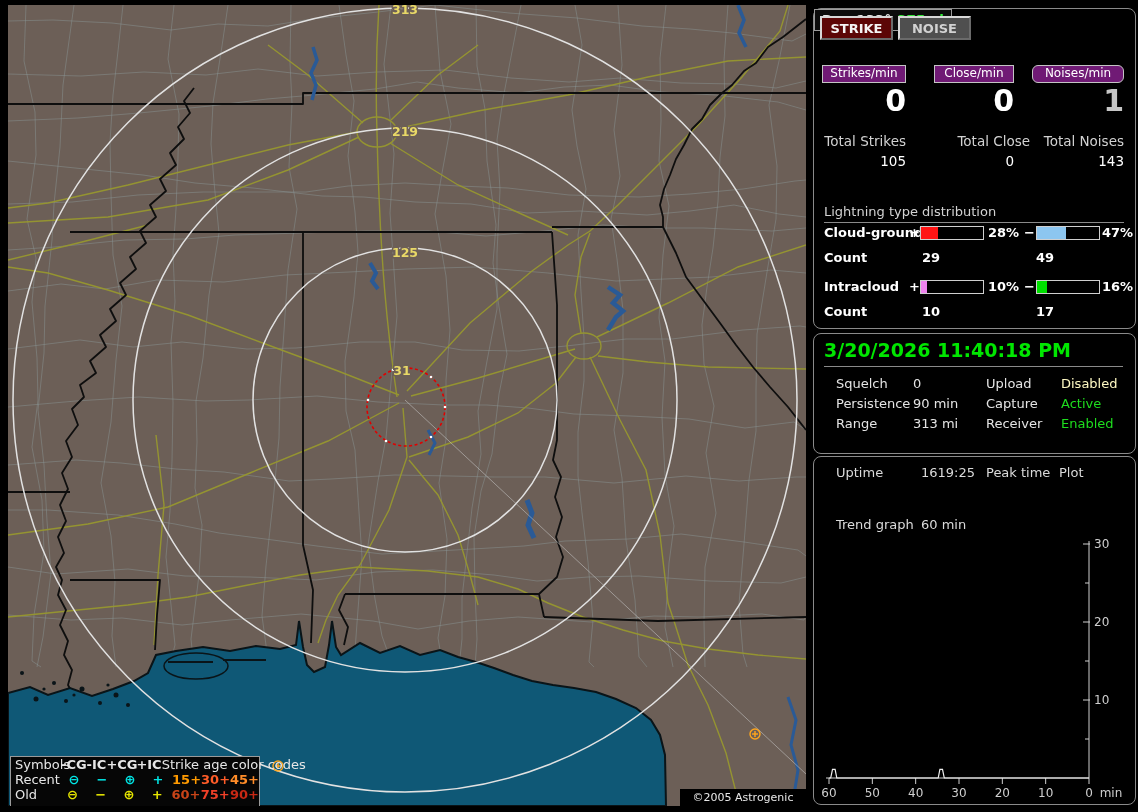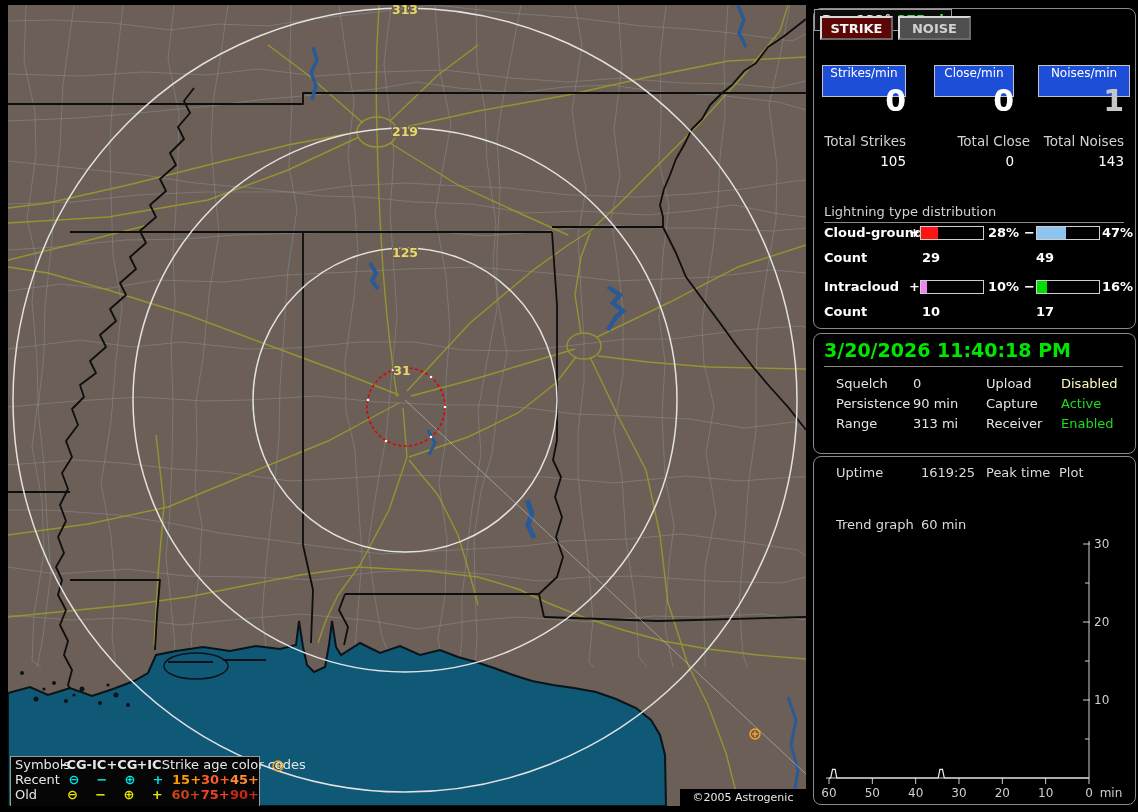--- a/index.html
+++ b/index.html
@@ -25,21 +25,21 @@
   #box1{top:8px;height:319px;}
   #box2{top:333px;height:119px;}
   #box3{top:456px;height:347px;}
   .btn{position:absolute;height:24px;font-weight:bold;font-size:13px;text-align:center;line-height:22px;
     border:2px solid;border-color:#d8d8d8 #6a6a6a #6a6a6a #d8d8d8;box-sizing:border-box;cursor:default;}
   #strike-btn{left:6px;top:7px;width:73px;background:#5c0606;color:#f4f4f4;}
   #noise-btn{left:84px;top:7px;width:73px;background:#4f4f4f;color:#d2d2d2;}
   #bng{left:180px;top:8px;width:138px;height:22px;background:#0c0c0c;border:1px solid #9a9a9a;
     box-sizing:border-box;display:flex;justify-content:space-between;align-items:center;
     padding:0 7px;font-weight:bold;font-size:13.5px;}
-  .chip{position:absolute;top:56px;height:32px;background:#1d4ed8;border:1px solid #c4c4c4;
+  .chip{position:absolute;top:56px;height:18px;background:#701a75;border:1px solid #c4c4c4;
     box-sizing:border-box;color:#fff;font-size:12px;text-align:center;line-height:15px;}
   .bignum{position:absolute;top:74px;font-size:30px;font-weight:bold;text-align:right;}
   .tlabel{position:absolute;top:124px;font-size:13.5px;color:#d2d2d2;text-align:right;}
   .tval{position:absolute;top:144px;font-size:13.5px;color:#fff;text-align:right;}
   #dist-title{position:absolute;left:10px;top:195px;width:300px;color:#d2d2d2;
     border-bottom:1px solid #8a8a8a;padding-bottom:3px;}
   .drow{position:absolute;left:0;width:321px;height:16px;font-weight:bold;color:#fff;}
   .drow .nm{position:absolute;left:10px;}
   .drow .sgn{position:absolute;font-weight:bold;}
   .dbar{position:absolute;top:1px;width:62px;height:12px;border:1px solid #cfcfcf;background:#000;}
@@ -245,21 +245,21 @@
   <div id="box1" class="panelbox">
     <div id="strike-btn" class="btn">STRIKE</div>
     <div id="noise-btn" class="btn">NOISE</div>
     <div id="bng">
       <span>Bng 133°</span>
       <span style="color: rgb(48, 232, 57);">375mi</span>
     </div>
 
     <div class="chip" style="left:8px;width:84px;">Strikes/min</div>
     <div class="chip" style="left:120px;width:80px;">Close/min</div>
-    <div class="chip" style="left:224px;width:92px;">Noises/min</div>
+    <div class="chip" style="left:218px;width:92px;border-radius:6px;">Noises/min</div>
 
     <div class="bignum" style="left: 8px; width: 84px; color: rgb(255, 255, 255);">0</div>
     <div class="bignum" style="left: 120px; width: 80px; color: rgb(255, 255, 255);">0</div>
     <div class="bignum" style="left: 218px; width: 92px; color: rgb(198, 198, 198);">1</div>
 
     <div class="tlabel" style="left:8px;width:84px;">Total Strikes</div>
     <div class="tlabel" style="left:136px;width:80px;">Total Close</div>
     <div class="tlabel" style="left:218px;width:92px;">Total Noises</div>
 
     <div class="tval" style="left:8px;width:84px;">105</div>

